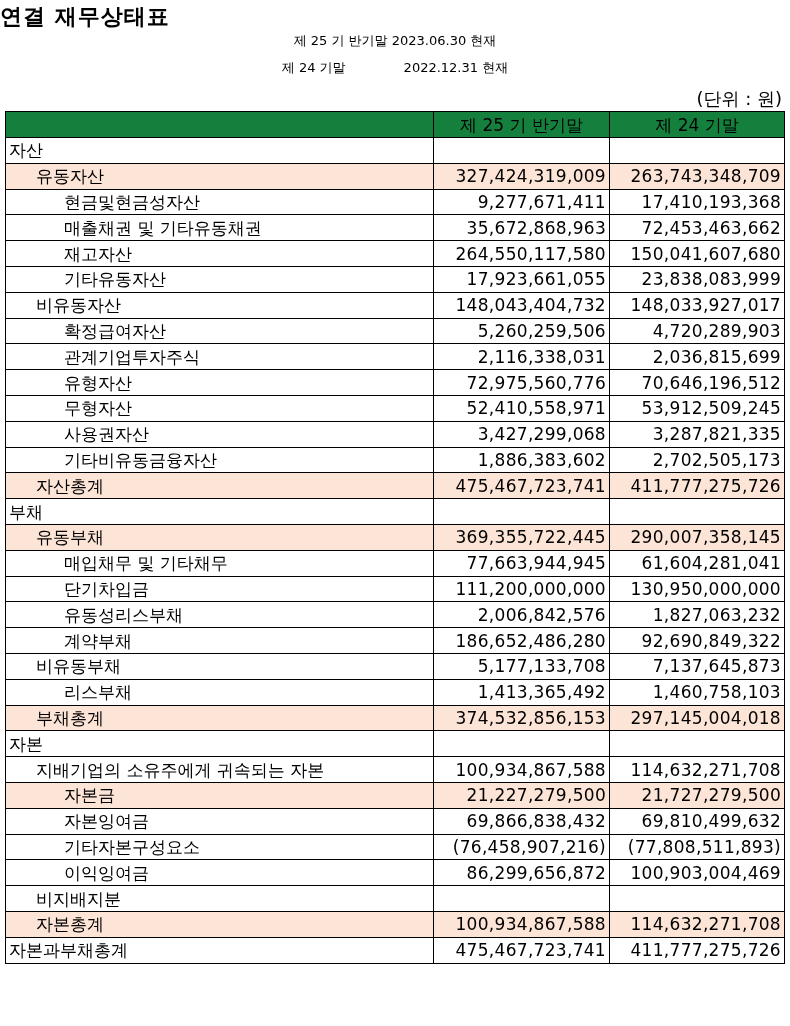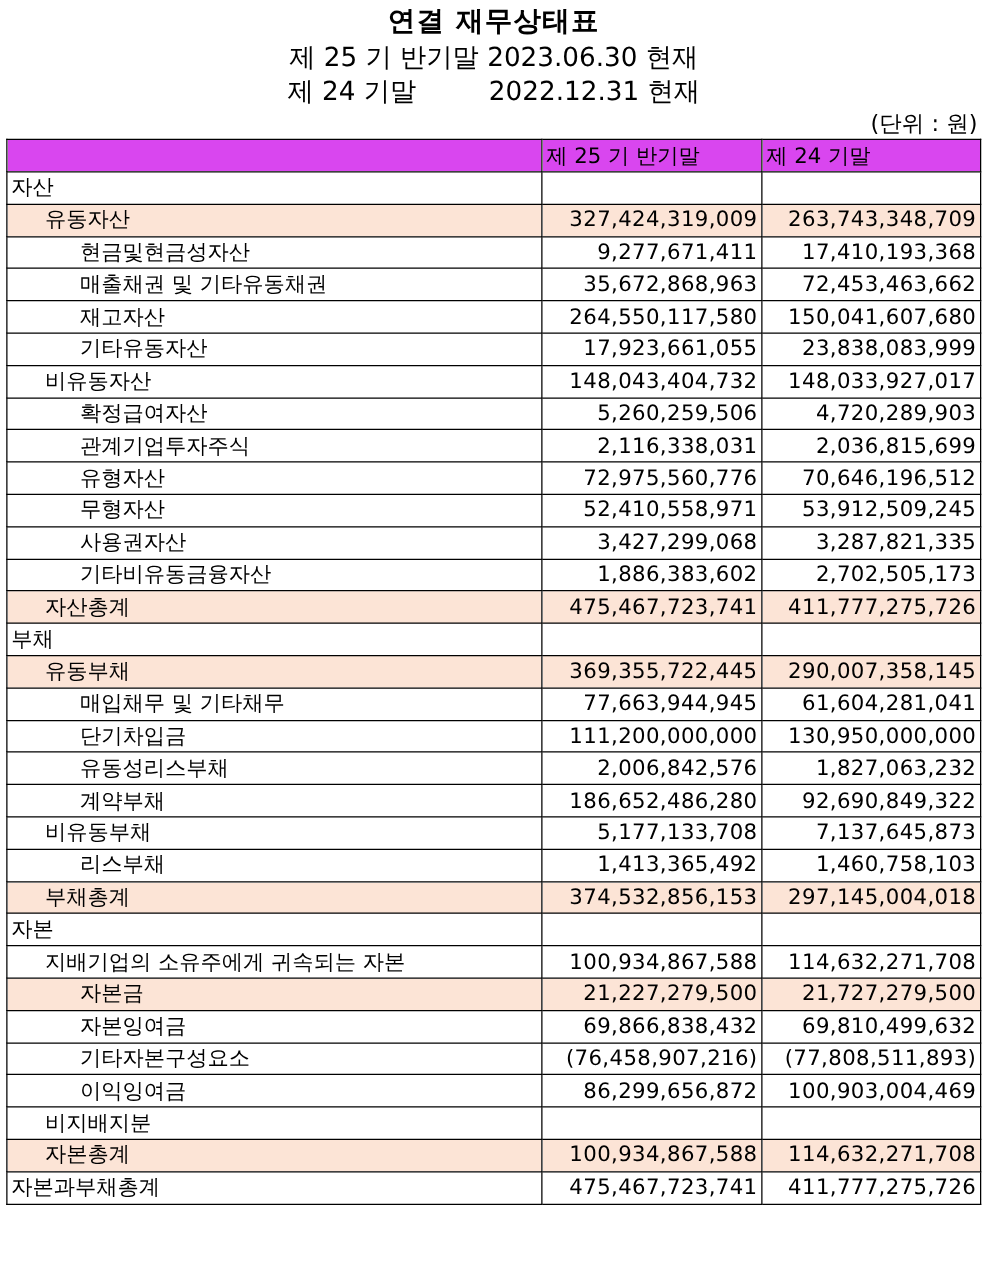--- a/index.html
+++ b/index.html
@@ -1,26 +1,26 @@
 <!DOCTYPE html>
 <html><head>
 <meta charset="utf-8">
 <style>
   html, body { margin:0; padding:0; background:#ffffff; }
   body { width:790px; height:1026px; position:relative; font-family:"DejaVu Sans", sans-serif; color:#000; overflow:hidden; }
-  .title { position:absolute; left:0; width:790px; top:2px; text-align:center; font-size:22px; font-weight:bold; letter-spacing:1px; }
-  .sub { position:absolute; left:0; width:790px; text-align:center; font-size:21px; }
+  .title { position:absolute; left:0; width:790px; top:2px; text-align:left; font-size:22px; font-weight:bold; letter-spacing:1px; }
+  .sub { position:absolute; left:0; width:790px; text-align:center; font-size:13px; }
   .sub1 { top:32px; }
   .sub2 { top:59px; }
   .sub2 .gap { display:inline-block; width:58px; }
   .unit { position:absolute; right:8px; top:87px; font-size:18px; }
   table { position:absolute; left:5px; top:111px; border-collapse:collapse; table-layout:fixed; width:779px; }
   col.c0 { width:428px; } col.c1 { width:176px; } col.c2 { width:175px; }
   td, th { border:1px solid #000; height:24.8px; padding:0 3px; font-size:17px; font-weight:normal; white-space:nowrap; overflow:hidden; line-height:24px; }
-  th { background:#d946ef; text-align:left; height:25px; }
+  th { background:#15803d; text-align:center; height:25px; }
   td.num { text-align:right; letter-spacing:0.3px; }
   tr.hl td { background:#fce4d6; }
   .i0 { padding-left:3px;margin-top:12px; } .i1 { padding-left:30px; } .i2 { padding-left:58px; }
 </style>
 </head>
 <body>
 
 <div class="title">연결 재무상태표</div>
 <div class="sub sub1">제 25 기 반기말 2023.06.30 현재</div>
 <div class="sub sub2"><span>제 24 기말</span><span class="gap"></span><span>2022.12.31 현재</span></div>

